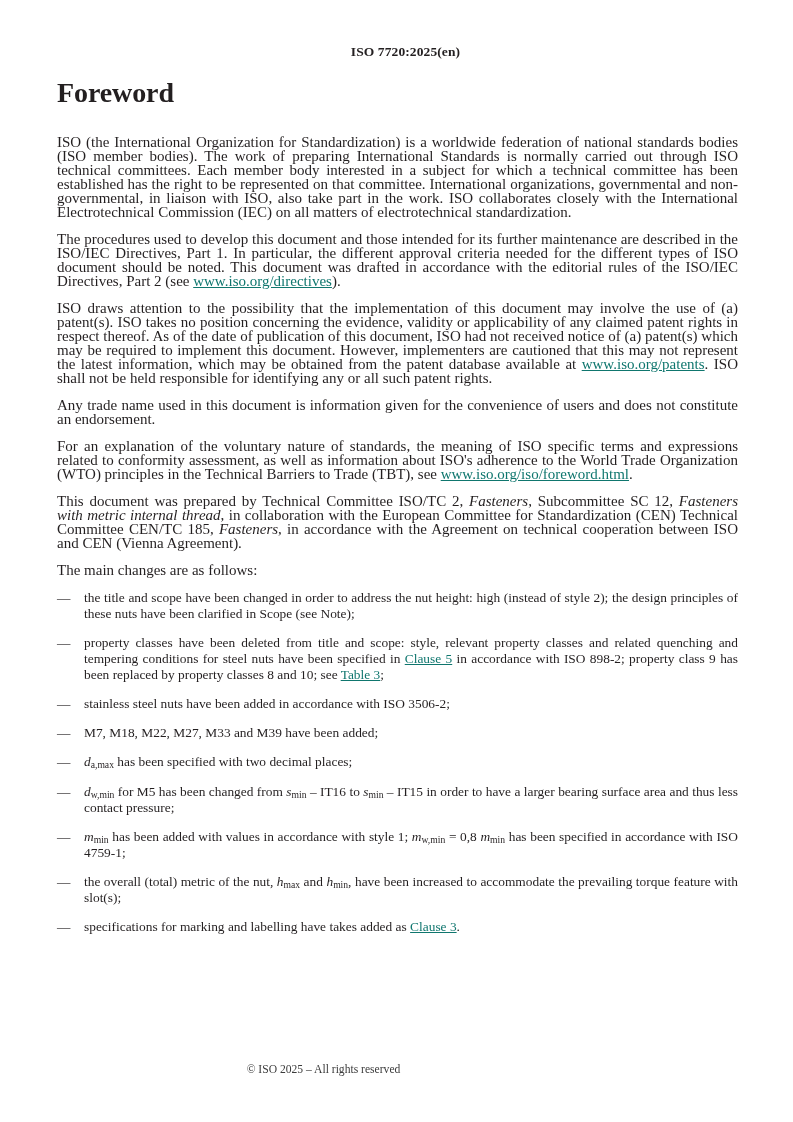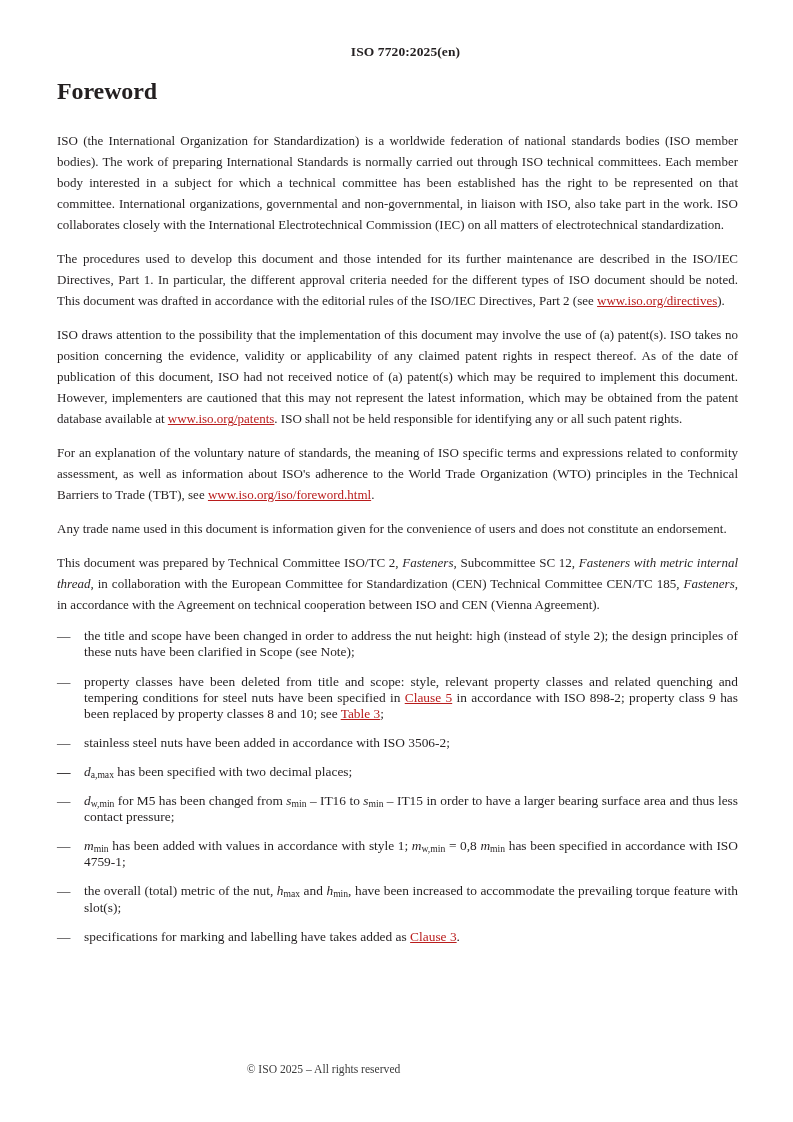--- a/index.html
+++ b/index.html
@@ -31,30 +31,30 @@
     color: #231f20;
     margin-left: 9px;
   }
   .content {
     position: absolute;
     top: 78px;
     left: 57px;
     width: 681px;
   }
   h1.foreword {
-    font-size: 24px;
+    font-size: 28px;
     font-weight: bold;
     margin: 0 0 26px 0;
     line-height: 1.1;
     letter-spacing: -0.1px;
     color: #231f20;
   }
   p.para {
-    font-size: 13px;
-    line-height: 21px;
+    font-size: 15px;
+    line-height: 14px;
     text-align: justify;
     margin: 0 0 13px 0;
     hyphens: none;
   }
   p.para:last-child { margin-bottom: 0; }
 
   ul.changes {
     list-style: none;
     margin: 0;
     padding: 0;
@@ -66,21 +66,21 @@
     text-align: justify;
     padding-left: 27px;
     margin: 0 0 13px 0;
   }
   ul.changes li .dash {
     position: absolute;
     left: 0;
     top: 0;
   }
   a.link, .link {
-    color: #b91c1c;
+    color: #0f766e;
     text-decoration: underline;
   }
   i, .it { font-style: italic; }
   sub {
     font-size: 0.72em;
     line-height: 0;
     vertical-align: -0.22em;
     font-style: normal;
   }
   .var { font-style: italic; }
@@ -111,37 +111,38 @@
   <div class="content">
 
     <h1 class="foreword">Foreword</h1>
 
     <p class="para">ISO (the International Organization for Standardization) is a worldwide federation of national standards bodies (ISO member bodies). The work of preparing International Standards is normally carried out through ISO technical committees. Each member body interested in a subject for which a technical committee has been established has the right to be represented on that committee. International organizations, governmental and non-governmental, in liaison with ISO, also take part in the work. ISO collaborates closely with the International Electrotechnical Commission (IEC) on all matters of electrotechnical standardization.</p>
 
     <p class="para"><span>The procedures used to develop this document and those intended for its further maintenance are described in the ISO/IEC Directives, Part 1. In particular, the different approval criteria needed for the different types of ISO document should be noted. This document was drafted in accordance with the editorial rules of the ISO/IEC Directives, Part 2 (see </span><a class="link" href="#">www.iso.org/directives</a><span>).</span></p>
 
     <p class="para"><span>ISO draws attention to the possibility that the implementation of this document may involve the use of (a) patent(s). ISO takes no position concerning the evidence, validity or applicability of any claimed patent rights in respect thereof. As of the date of publication of this document, ISO had not received notice of (a) patent(s) which may be required to implement this document. However, implementers are cautioned that this may not represent the latest information, which may be obtained from the patent database available at </span><a class="link" href="#">www.iso.org/patents</a><span>. ISO shall not be held responsible for identifying any or all such patent rights.</span></p>
 
+    <p class="para">Any trade name used in this document is information given for the convenience of users and does not constitute an endorsement.</p>
+
     <p class="para"><span>For an explanation of the voluntary nature of standards, the meaning of ISO specific terms and expressions related to conformity assessment, as well as information about ISO's adherence to the World Trade Organization (WTO) principles in the Technical Barriers to Trade (TBT), see </span><a class="link" href="#">www.iso.org/iso/foreword.html</a><span>.</span></p>
-
-    <p class="para">Any trade name used in this document is information given for the convenience of users and does not constitute an endorsement.</p>
 
     <p class="para"><span>This document was prepared by Technical Committee ISO/TC 2, </span><i>Fasteners</i><span>, Subcommittee SC 12, </span><i>Fasteners with metric internal thread</i><span>, in collaboration with the European Committee for Standardization (CEN) Technical Committee CEN/TC 185, </span><i>Fasteners</i><span>, in accordance with the Agreement on technical cooperation between ISO and CEN (Vienna Agreement).</span></p>
 
 
+    <p class="para">The main changes are as follows:</p>
 
     <ul class="changes">
 
       <li><span class="dash">—</span><span>the title and scope have been changed in order to address the nut height: high (instead of style 2); the design principles of these nuts have been clarified in Scope (see Note);</span></li>
 
       <li><span class="dash">—</span><span>property classes have been deleted from title and scope: style, relevant property classes and related quenching and tempering conditions for steel nuts have been specified in </span><a class="link" href="#">Clause 5</a><span> in accordance with ISO 898-2; property class 9 has been replaced by property classes 8 and 10; see </span><a class="link" href="#">Table 3</a><span>;</span></li>
 
       <li><span class="dash">—</span><span>stainless steel nuts have been added in accordance with ISO 3506-2;</span></li>
 
-      <li><span class="dash">—</span></li>
+      <li><span class="dash">—</span><span>M7, M18, M22, M27, M33 and M39 have been added;</span></li>
 
       <li><span class="dash">—</span><span class="nowrap"><span class="var">d</span><sub>a,max</sub></span><span> has been specified with two decimal places;</span></li>
 
       <li><span class="dash">—</span><span class="nowrap"><span class="var">d</span><sub>w,min</sub></span><span> for M5 has been changed from </span><span class="nowrap"><span class="var">s</span><sub>min</sub></span><span> – IT16 to </span><span class="nowrap"><span class="var">s</span><sub>min</sub></span><span> – IT15 in order to have a larger bearing surface area and thus less contact pressure;</span></li>
 
       <li><span class="dash">—</span><span class="nowrap"><span class="var">m</span><sub>min</sub></span><span> has been added with values in accordance with style 1; </span><span class="nowrap"><span class="var">m</span><sub>w,min</sub></span><span> = 0,8 </span><span class="nowrap"><span class="var">m</span><sub>min</sub></span><span> has been specified in accordance with ISO 4759-1;</span></li>
 
       <li><span class="dash">—</span><span>the overall (total) metric of the nut, </span><span class="nowrap"><span class="var">h</span><sub>max</sub></span><span> and </span><span class="nowrap"><span class="var">h</span><sub>min</sub></span><span>, have been increased to accommodate the prevailing torque feature with slot(s);</span></li>
 
       <li><span class="dash">—</span><span>specifications for marking and labelling have takes added as </span><a class="link" href="#">Clause 3</a><span>.</span></li>

